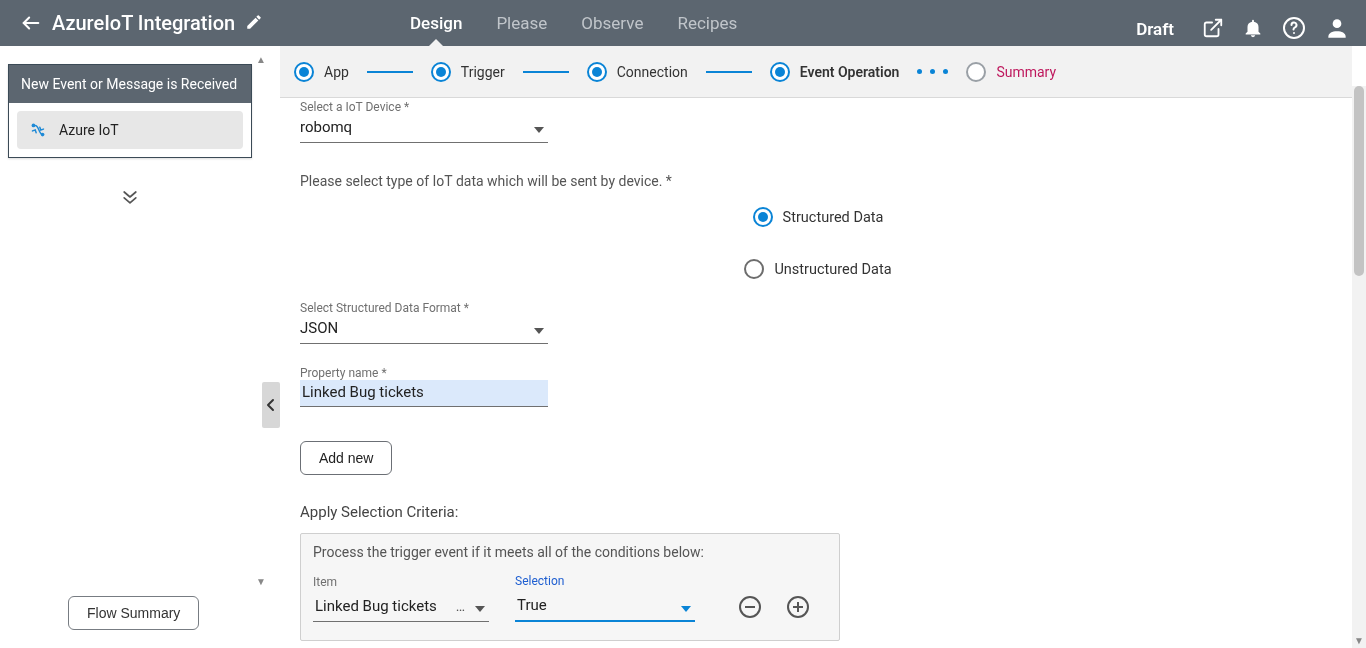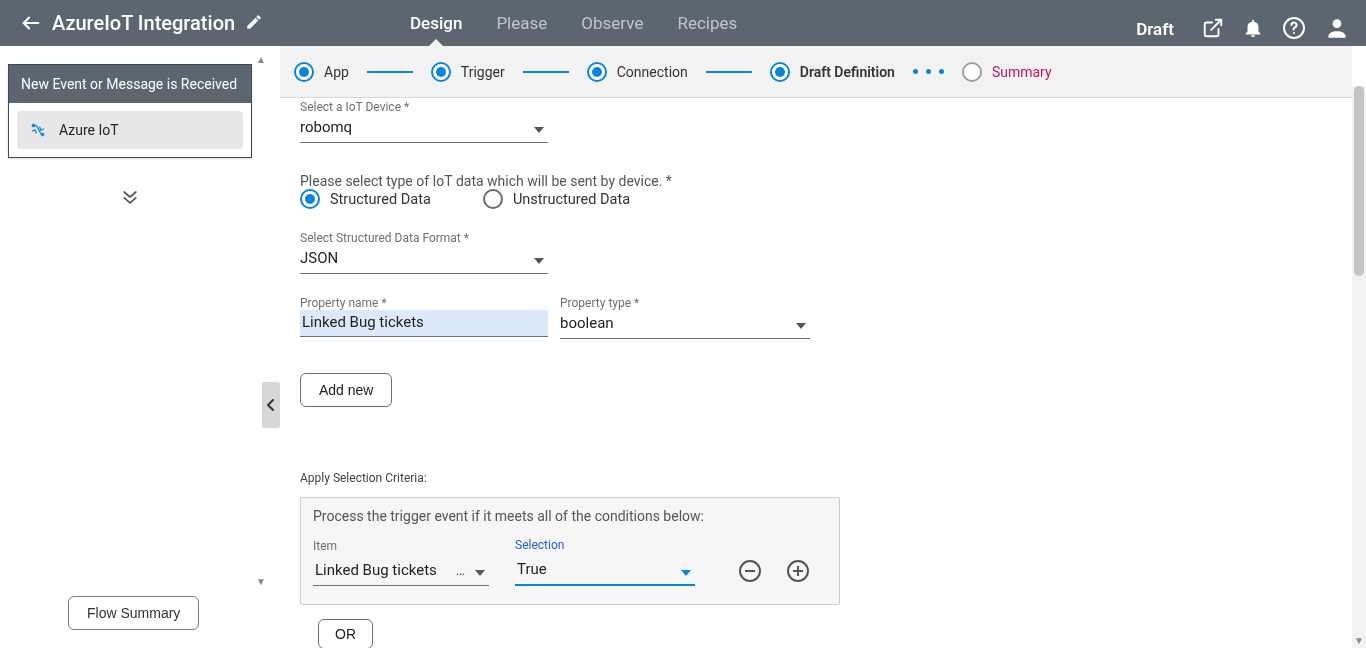--- a/index.html
+++ b/index.html
@@ -238,21 +238,21 @@
     border-right:5px solid transparent;
     border-top:6px solid #555;
   }
 
   .info-text {
     font-size:14px;
     color:#555;
     margin-top:30px;
   }
 
-  .radio-row { display:flex; gap:52px; align-items:center; }
+  .radio-row { display:flex; gap:32px; margin-top:18px; align-items:center;flex-direction:column; }
   .radio {
     display:flex; align-items:center; gap:10px; cursor:pointer;
   }
   .radio .ring {
     width:20px; height:20px; border:2px solid #0a84d6; border-radius:50%; position:relative;
   }
   .radio .ring.grey { border-color:#6d6d6d; }
   .radio .ring.checked::after {
     content:""; position:absolute; top:3px; left:3px; right:3px; bottom:3px;
     background:#0a84d6; border-radius:50%;
@@ -282,23 +282,23 @@
     padding:8px 18px;
     border:1px solid #6b6f75;
     border-radius:6px;
     background:#fff;
     color:#222;
     font-size:14px;
     cursor:pointer;
   }
 
   .section-title {
-    font-size:12px;
+    font-size:15px;
     color:#444;
-    margin-top:64px;
+    margin-top:28px;
   }
 
   .criteria-box {
     margin-top:12px;
     width:540px;
     border:1px solid #cfcfcf;
     background:#f6f6f6;
     border-radius:2px;
     padding:10px 12px 18px 12px;
   }
@@ -429,21 +429,21 @@
     <span class="step-label">Trigger</span>
   </div>
   <div class="step-connector"></div>
   <div class="step">
     <div class="step-circle filled"></div>
     <span class="step-label">Connection</span>
   </div>
   <div class="step-connector"></div>
   <div class="step">
     <div class="step-circle filled"></div>
-    <span class="step-label current">Draft Definition</span>
+    <span class="step-label current">Event Operation</span>
   </div>
   <div class="step-dots">
       <span></span>
       <span></span>
       <span></span>
     </div>
   <div class="step">
     <div class="step-circle grey"></div>
     <span class="step-label grey">Summary</span>
   </div>
@@ -518,28 +518,20 @@
       <div class="caret"></div>
       <div class="line"></div>
     </div>
   </div>
 
   <div class="two-col">
     <div>
       <div class="label-sm">Property name *</div>
       <div class="text-underlined highlight">
         <div class="inp-like">Linked Bug tickets</div>
-        <div class="line"></div>
-      </div>
-    </div>
-    <div>
-      <div class="label-sm">Property type *</div>
-      <div class="select-underlined select-wide">
-        <div class="value">boolean</div>
-        <div class="caret"></div>
         <div class="line"></div>
       </div>
     </div>
   </div>
 
   <button class="btn-outline">Add new</button>
 
   <div class="section-title">Apply Selection Criteria:</div>
 
   <div class="criteria-box">

